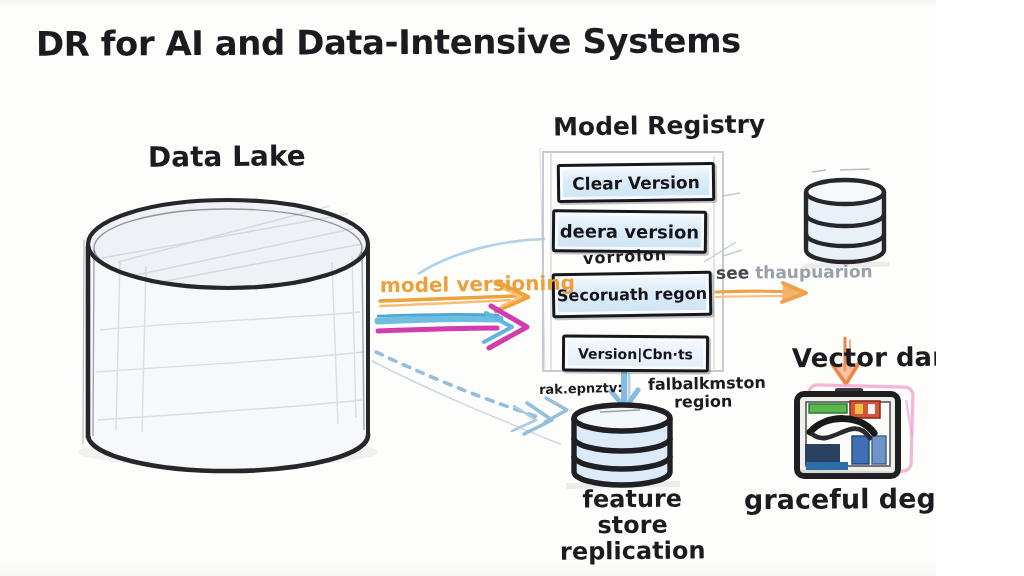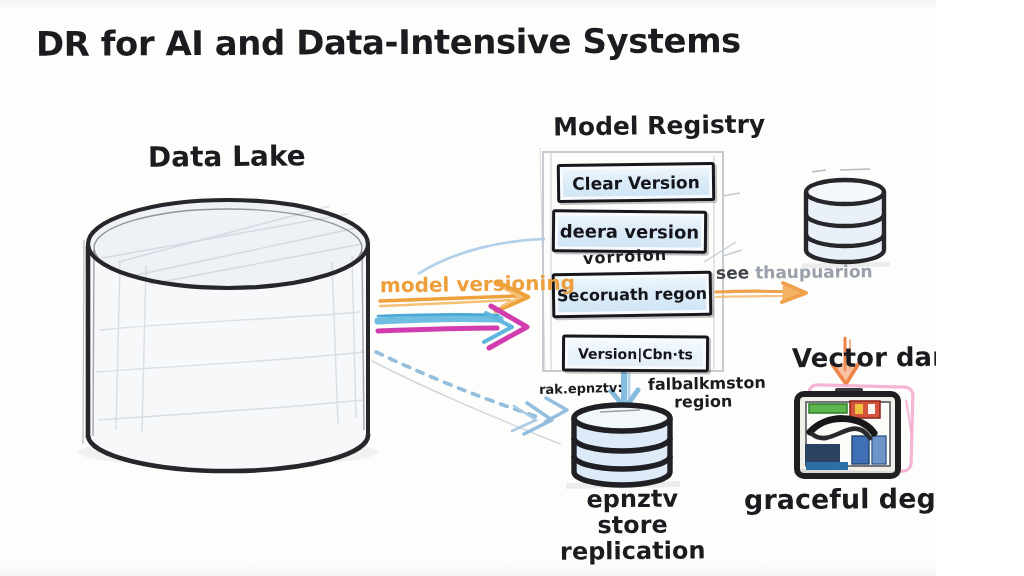--- a/index.html
+++ b/index.html
@@ -207,19 +207,19 @@
   <div id="rak-label" class="lbl">rak.epnztv:</div>
 
   <div id="fb-label" class="lbl">
     <span>falbalkmston</span><br>
     <span>region</span>
   </div>
 
   <div id="vec-label" class="lbl">Vector daregiion</div>
 
   <div id="fs-label" class="lbl">
-    <span>epnztv store</span><br>
+    <span>feature store</span><br>
     <span>replication</span>
   </div>
 
   <div id="grace-label" class="lbl">graceful deganidation</div>
 
 </div>
 
 </body></html>

